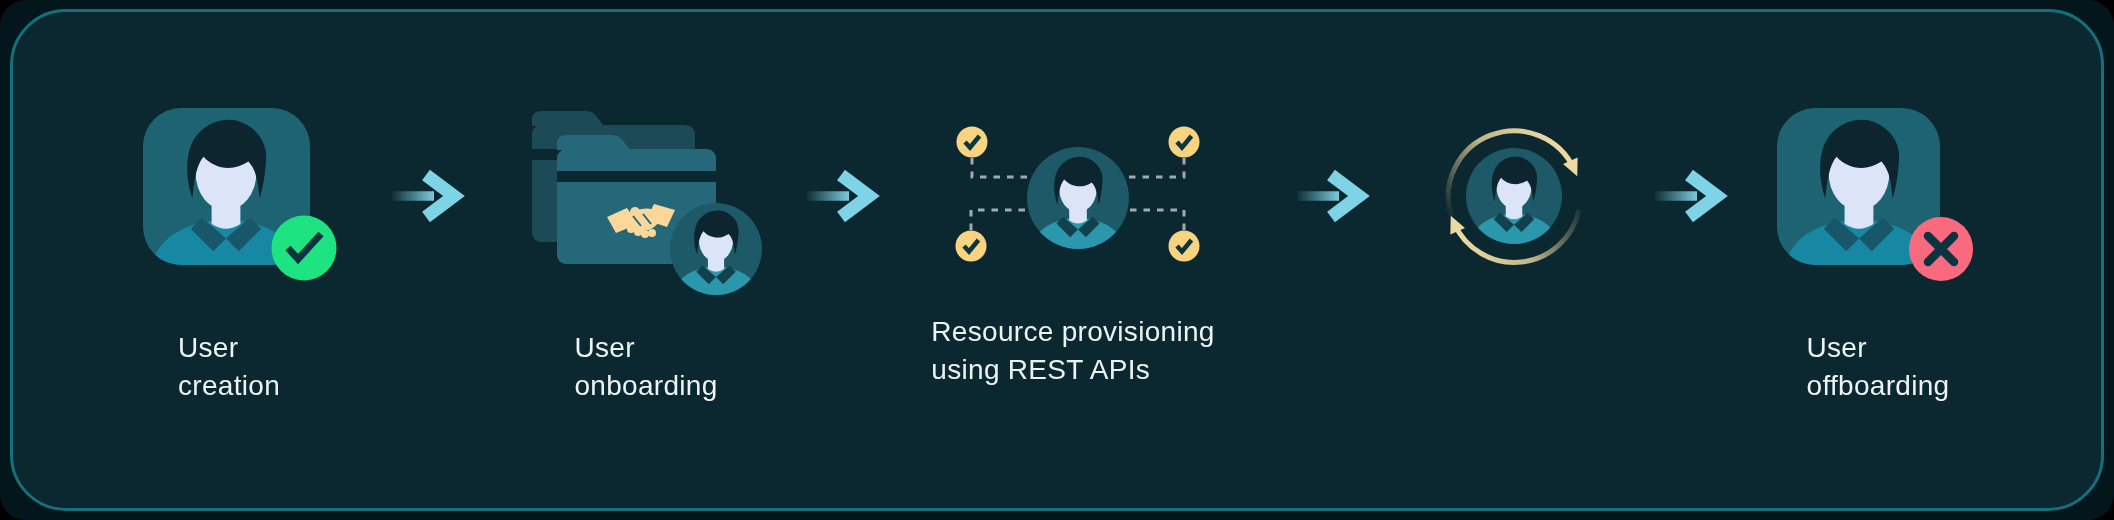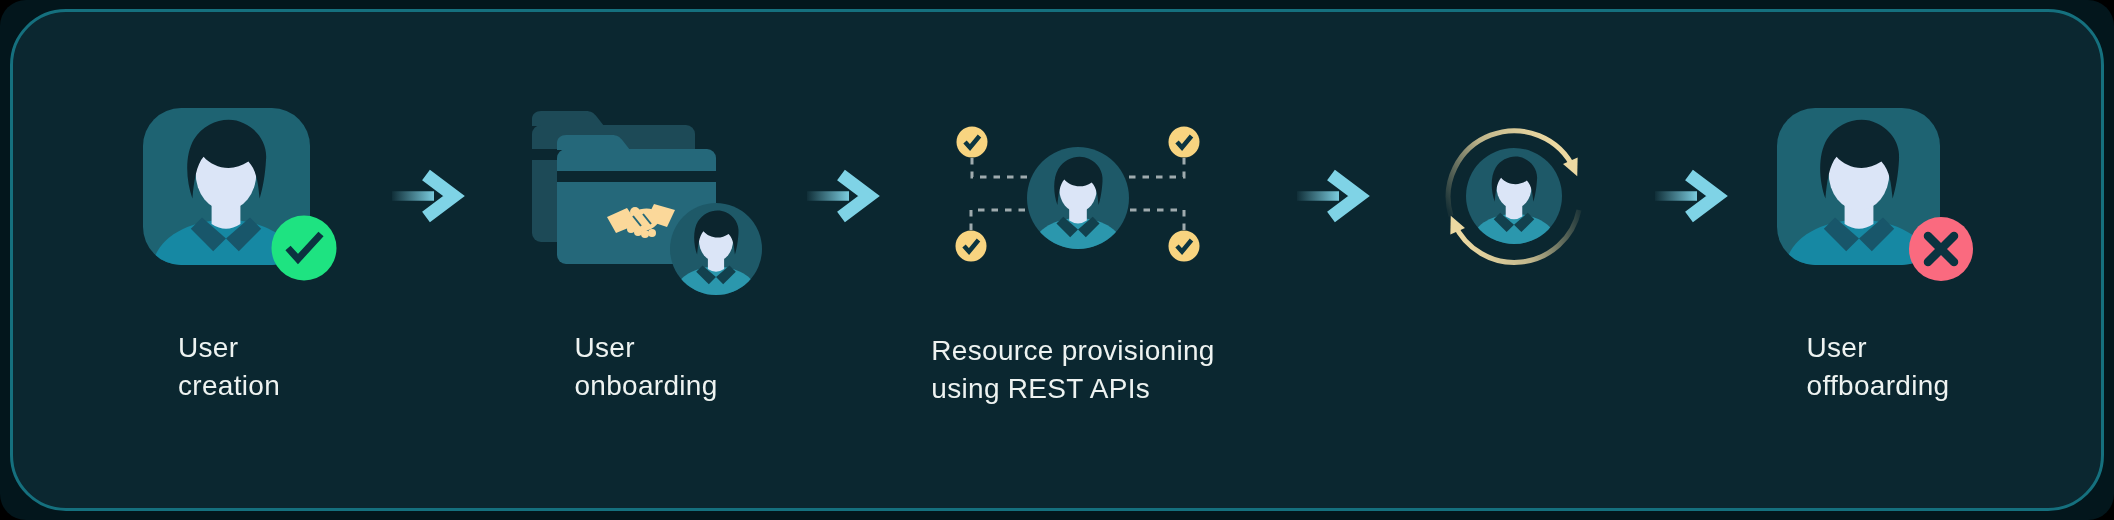--- a/index.html
+++ b/index.html
@@ -187,17 +187,17 @@
         <circle cx="1941" cy="249" r="32" fill="#fa6a7f"></circle>
         <path d="M1928,236 L1954,262 M1954,236 L1928,262" stroke="#0b3340" stroke-width="8.5" stroke-linecap="round" fill="none"></path>
       </g>
     </g>
   </svg>
 
   <div class="step-label" style="left:229px;top:329px;">User
 creation</div>
   <div class="step-label" style="left:646px;top:329px;">User
 onboarding</div>
-  <div class="step-label" style="left:1073px;top:332px;">Resource provisioning
+  <div class="step-label" style="left:1073px;top:313px;">Resource provisioning
 using REST APIs</div>
   <div class="step-label" style="left:1878px;top:329px;">User
 offboarding</div>
 </div>
 
 </body></html>

